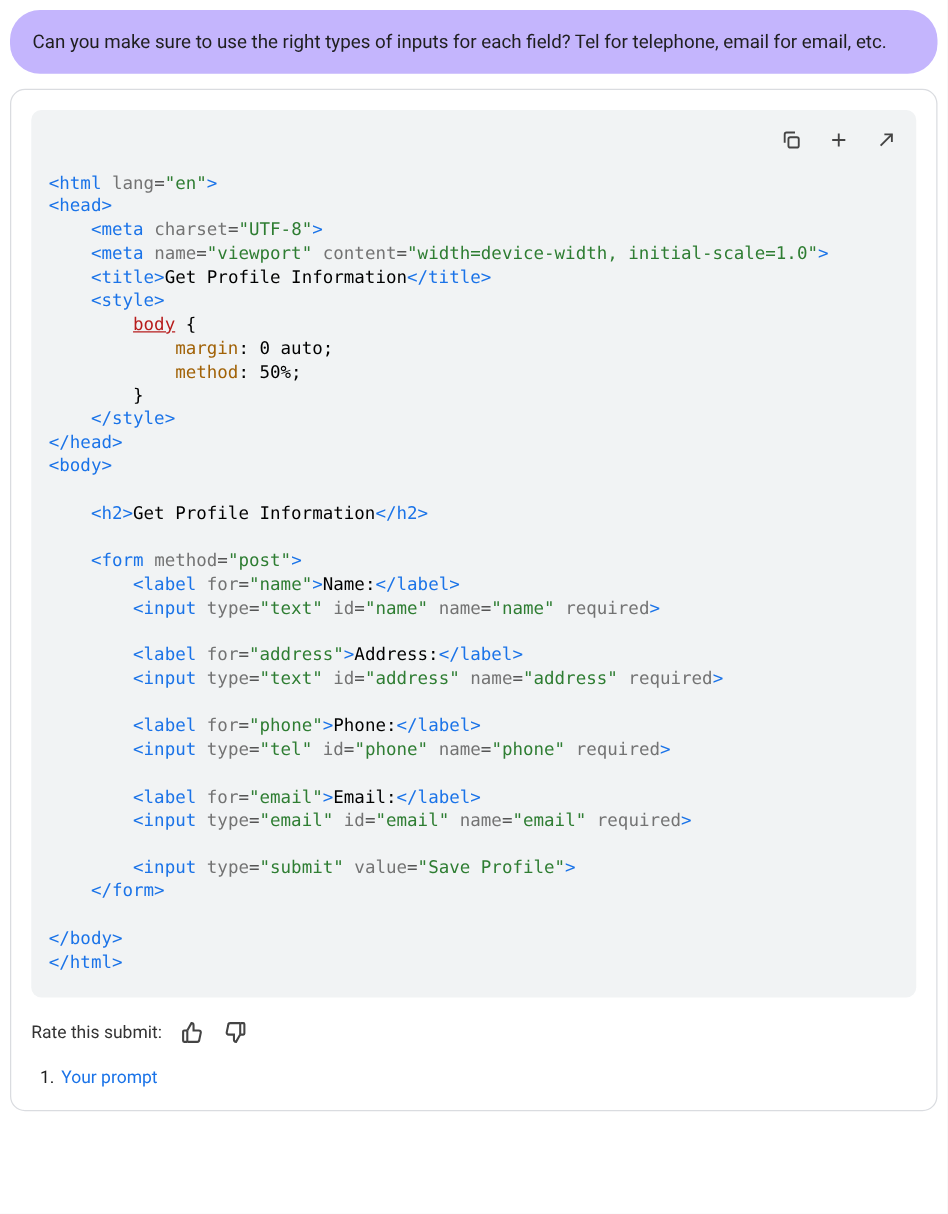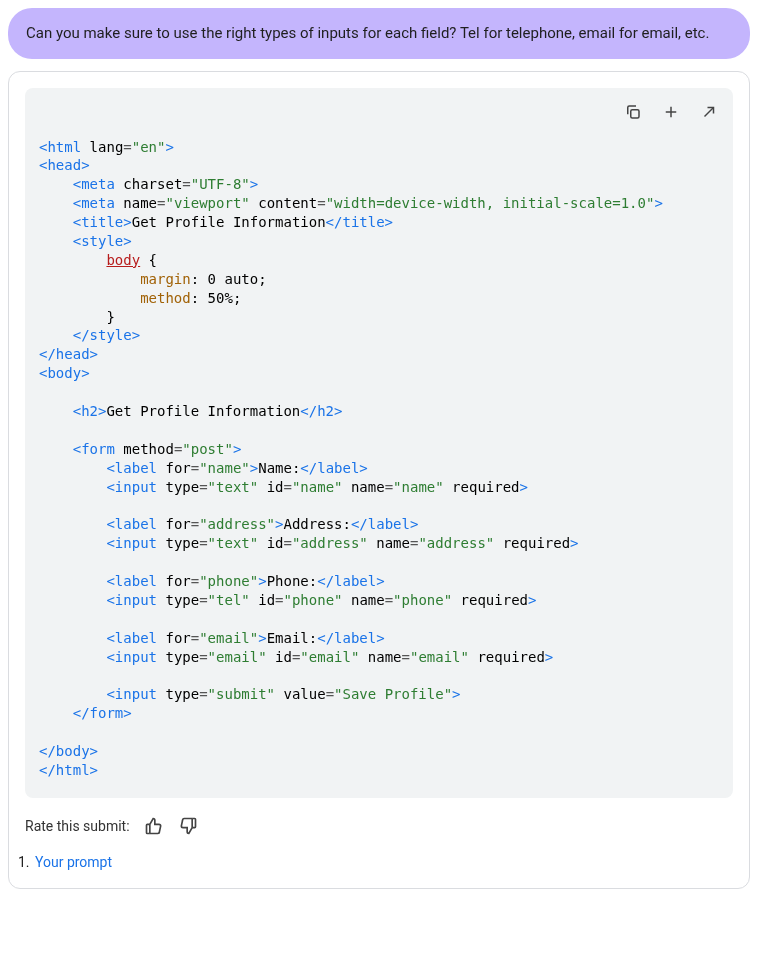--- a/index.html
+++ b/index.html
@@ -60,21 +60,21 @@
     margin: 0;
     padding: 50px 14px 18px 14px;
     font-family: ui-monospace, SFMono-Regular, Menlo, Consolas, monospace;
     font-size: 14px;
     line-height: 1.35;
     white-space: pre;
     overflow-x: auto;
     color: #000;
   }
   .tok-tag   { color: #1a73e8; }
-  .tok-attr  { color: #000000; }
+  .tok-attr  { color: #737373; }
   .tok-str   { color: #2e7d32; }
   .tok-punct { color: #555; }
   .tok-css-sel  { color: #b71c1c; text-decoration: underline; }
   .tok-css-prop { color: #a16207; }
 
   .rate-row {
     display: flex;
     align-items: center;
     gap: 14px;
     font-size: 14px;
@@ -83,21 +83,21 @@
   }
   .rate-row svg { width: 20px; height: 20px; color: #444; }
   .vote-btn { cursor: pointer; display: inline-flex; }
 
   .sources-h {
     font-size: 17px;
     font-weight: 700;
     margin: 0 0 10px 0;
   }
   ol.src-list {
-    margin: 0 0 0 8px;
+    margin: 0 0 0 22px;
     padding: 0;
     font-size: 14px;
   }
   ol.src-list li { padding-left: 2px; }
   .src-link {
     color: #1a73e8;
     text-decoration: none;
     cursor: pointer;
   }
 </style>

